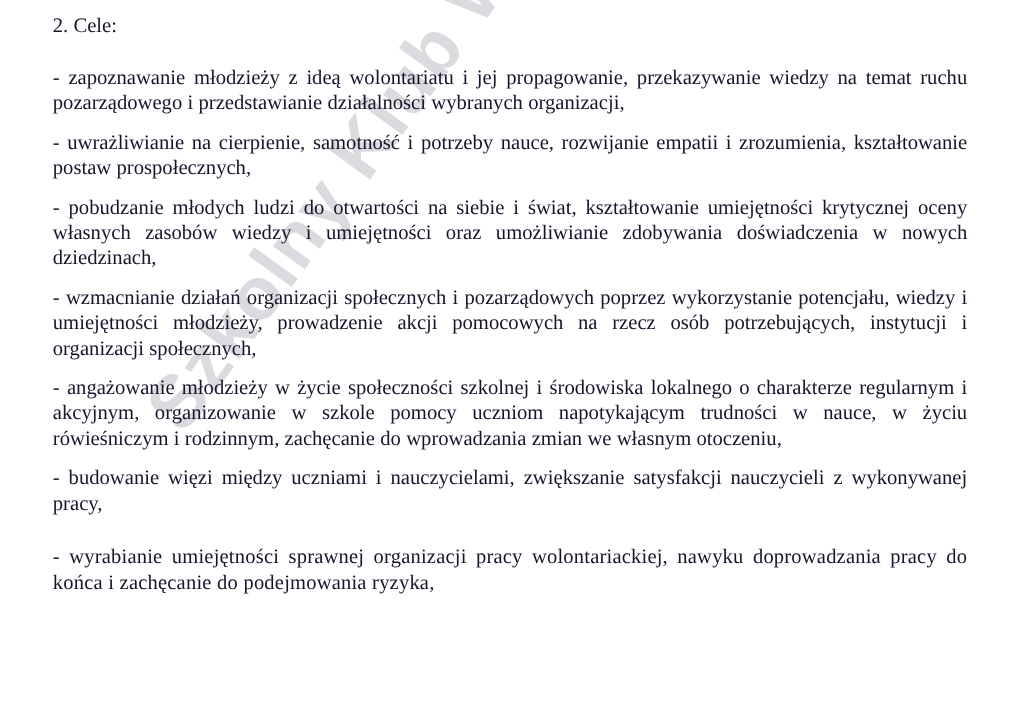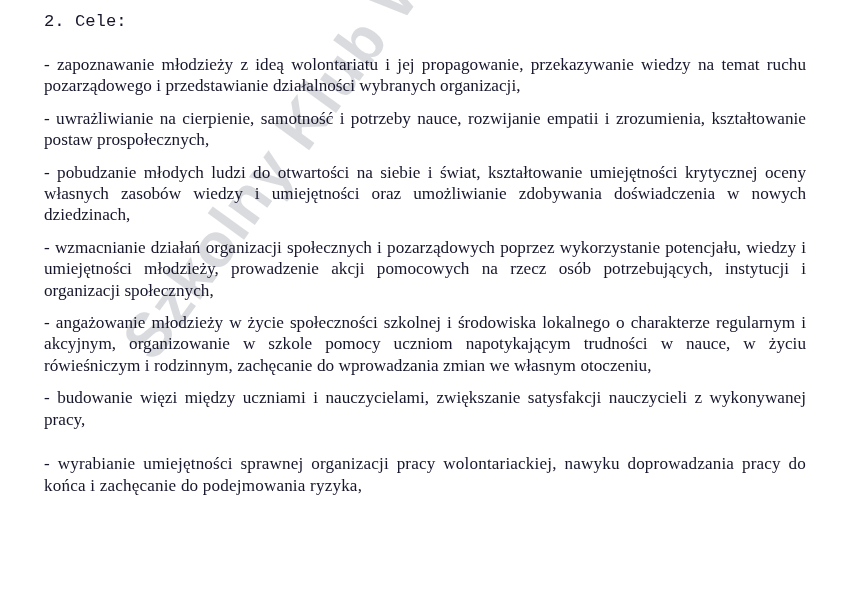--- a/index.html
+++ b/index.html
@@ -63,21 +63,20 @@
     top: 11px;
     width: 762px;
   }
 
   .heading {
     font-size: 17.2px;
     line-height: 21px;
     color: #15152b;
     margin: 0 0 22px 0;
     text-align: left;
-    font-family: Liberation Mono, monospace;
   }
 
   .para {
     font-size: 17.2px;
     line-height: 21.4px;
     color: #15152b;
     margin: 0 0 11px 0;
     text-align: justify;
     text-justify: inter-word;
     -webkit-hyphens: none;

